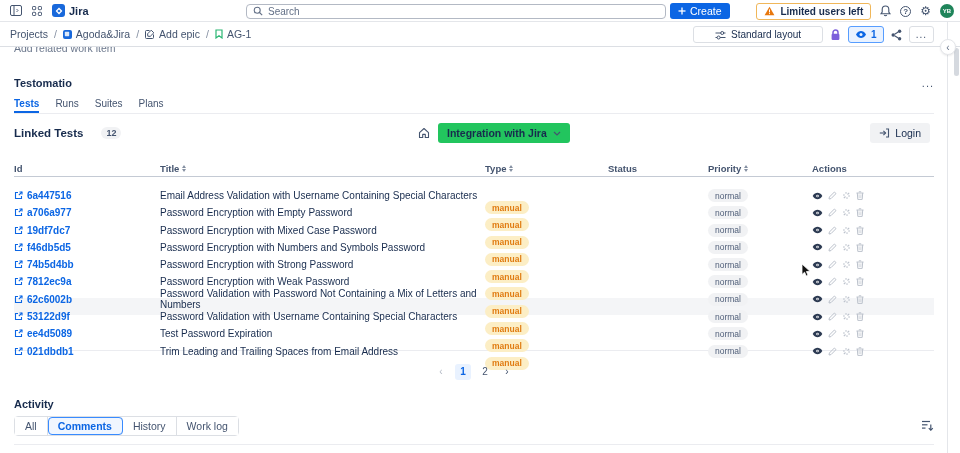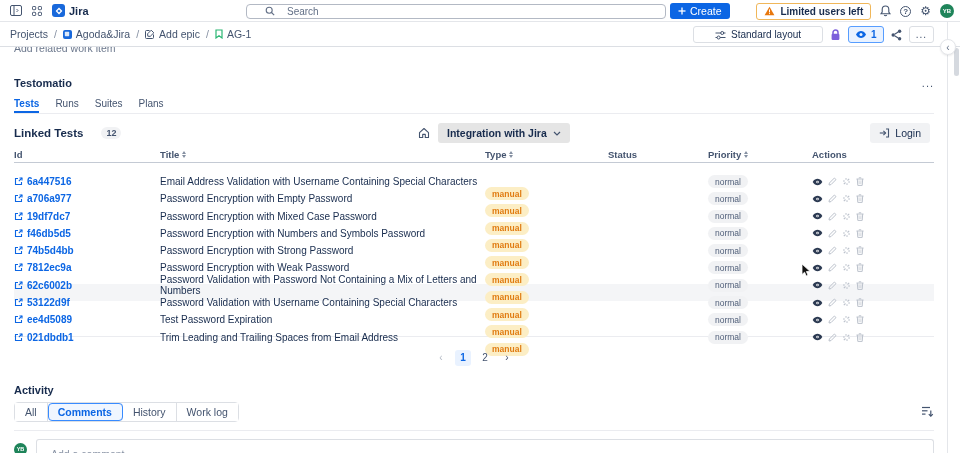--- a/index.html
+++ b/index.html
@@ -7,21 +7,21 @@
     font-family:"Liberation Sans","DejaVu Sans",sans-serif; color:#172B4D; }
   .ico { display:inline-flex; align-items:center; justify-content:center; flex:none; }
 
   
   .topbar { height:22px; display:flex; align-items:center; padding:0 8px 0 10px;
     border-bottom:1px solid #E4E6EA; position:relative; }
   .tb-left { display:flex; align-items:center; gap:10px; }
   .logo-chip { width:13px; height:13px; border-radius:3px; background:#1868DB; display:flex; align-items:center; justify-content:center; }
   .app-name { font-size:11px; font-weight:bold; margin-left:4px; color:#172B4D; }
   .searchbox { position:absolute; left:246px; top:3.5px; width:420px; height:15px;
-    border:1px solid #B3B9C4; border-radius:4px; display:flex; align-items:center; gap:12px; padding:0 18px; background:#fff; }
+    border:1px solid #B3B9C4; border-radius:4px; display:flex; align-items:center; gap:5px; padding:0 6px; background:#fff; }
   .searchbox span.ph { font-size:10px; color:#626F86; }
   .create-btn { position:absolute; left:670px; top:3px; height:16px; padding:0 8px; background:#0C66E4; color:#fff;
     border:none; border-radius:3px; font-size:10.5px; display:flex; align-items:center; gap:4px; font-family:inherit; }
   .tb-right { position:absolute; right:6px; top:0; height:22px; display:flex; align-items:center; gap:9px; }
   .limited-btn { height:17px; border:1px solid #F0B75A; background:#fff; border-radius:3px; padding:0 7px;
     font-size:10px; color:#172B4D; display:flex; align-items:center; gap:5px; font-family:inherit; font-weight:bold;text-align:right; }
   .icon-btn { background:none; border:none; padding:0; display:flex; align-items:center; }
   .q-circle { width:11px; height:11px; border:1.2px solid #44546F; border-radius:50%; font-size:8px; color:#44546F;
     display:flex; align-items:center; justify-content:center; font-weight:bold; }
   .gear { font-size:12px; color:#44546F; line-height:1; }
@@ -58,28 +58,28 @@
   .panel-title-row { display:flex; align-items:center; justify-content:space-between; margin-top:22px; }
   .panel-title { font-size:11px; font-weight:bold; }
   .tabs { display:flex; gap:16px; margin-top:9px; border-bottom:1px solid #EBECF0; padding-bottom:0; }
   .tab { font-size:10px; color:#44546F; padding-bottom:2px; cursor:pointer; border-bottom:2px solid transparent; }
   .tab.active { color:#0C66E4; border-bottom-color:#0C66E4; font-weight:bold; }
 
   .linked-row { display:flex; align-items:center; margin-top:8px; height:22px; position:relative; }
   .linked-label { font-size:11.5px; font-weight:bold; color:#172B4D; }
   .count-badge { margin-left:18px; background:#F1F2F4; color:#44546F; border-radius:8px; font-size:9px; padding:1px 5px; font-weight:bold; }
   .home-btn { position:absolute; left:404px; background:none; border:none; display:flex; }
-  .integration-btn { position:absolute; left:424px; height:20px; background:#e5e5e5; border:none; border-radius:3px;
+  .integration-btn { position:absolute; left:424px; height:20px; background:#22c55e; border:none; border-radius:3px;
     padding:0 9px; font-size:10.5px; color:#172B4D; display:flex; align-items:center; gap:6px; font-family:inherit; font-weight:bold; }
   .login-btn { position:absolute; right:4px; height:20px; background:#F1F2F4; border:none; border-radius:3px;
     padding:0 9px; font-size:10.5px; color:#172B4D; display:flex; align-items:center; gap:5px; font-family:inherit; }
 
   
   .tgrid { display:grid; grid-template-columns:146px 325px 123px 100px 104px 1fr; align-items:center; }
-  .thead { height:16px; border-bottom:1.5px solid #C4CAD4; margin-top:3px; }
+  .thead { height:16px; border-bottom:1.5px solid #C4CAD4; margin-top:17px; }
   .th { font-size:9.5px; color:#44546F; font-weight:bold; display:flex; align-items:center; gap:3px; }
   .sortmark { display:inline-flex; flex-direction:column; gap:1px; }
   .sortmark i { width:0; height:0; border-left:2.5px solid transparent; border-right:2.5px solid transparent; }
   .sortmark .up { border-bottom:3px solid #8590A2; }
   .sortmark .dn { border-top:3px solid #8590A2; }
   .trow { height:17.3px; font-size:10px; }
   .trow.hl { background:#F4F5F7; }
   .cell-id { display:flex; align-items:center; gap:4px; color:#0C66E4; font-weight:bold; cursor:pointer; }
   .cell-title { color:#172B4D; }
   .badge-manual { display:inline-block; background:#FCEEC5; color:#E07C12; border-radius:8px; font-size:8.5px;

